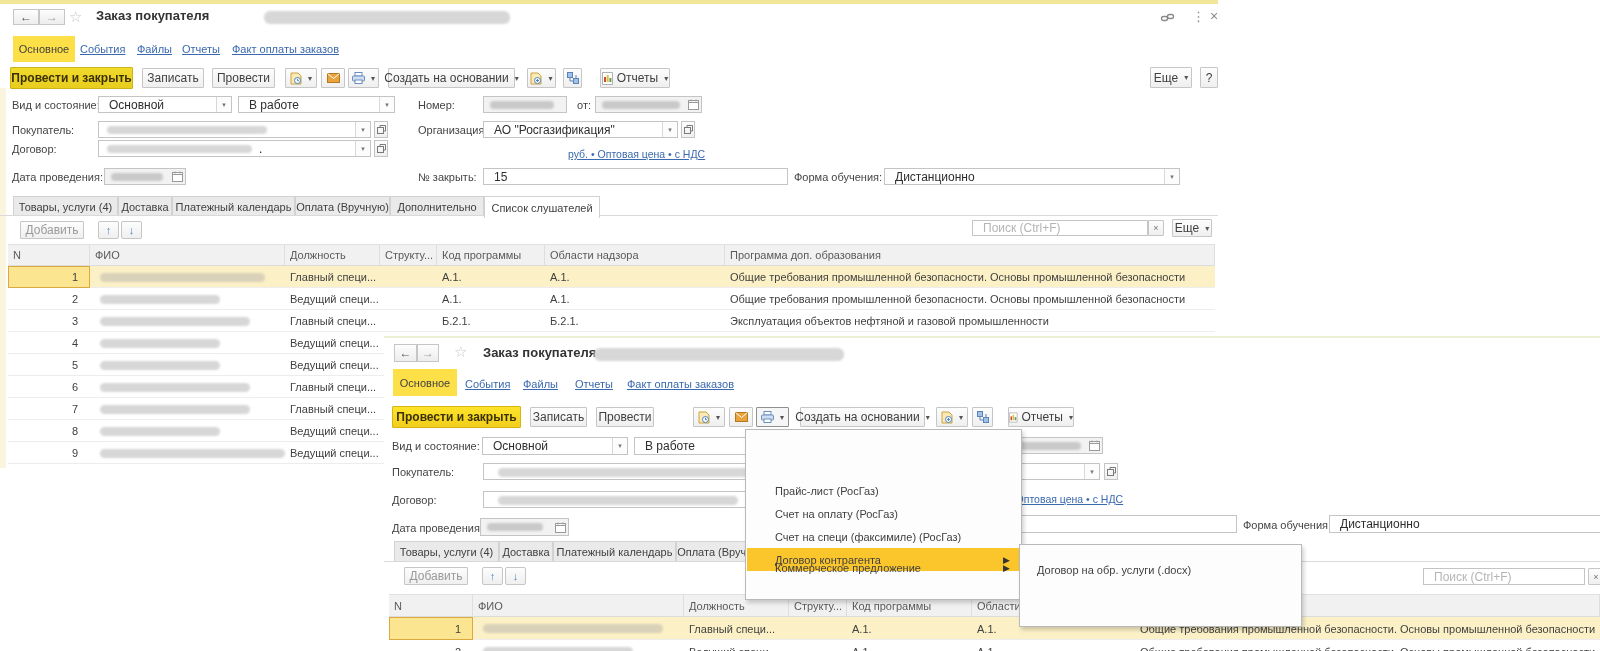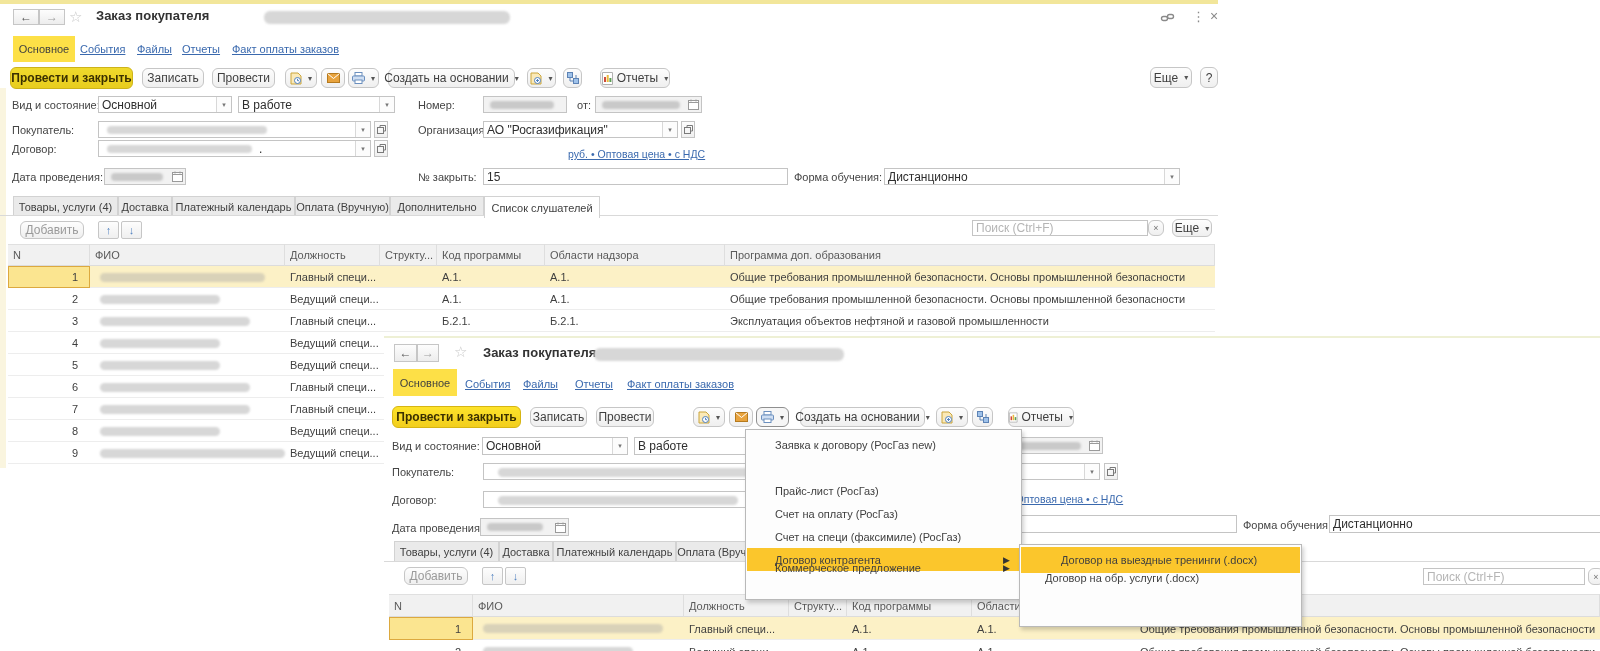--- a/index.html
+++ b/index.html
@@ -1,27 +1,27 @@
 <!DOCTYPE html>
 <html><head>
 <meta charset="utf-8">
 <style>
   html,body{margin:0;padding:0}
   body{width:1600px;height:651px;overflow:hidden;position:relative;background:#fff;
        font-family:"Liberation Sans",sans-serif;font-size:11px;color:#3f3f3f}
   .abs{position:absolute}
   .lbl{position:absolute;white-space:nowrap;color:#444}
   .btn{position:absolute;display:flex;align-items:center;justify-content:center;gap:4px;
-       background:linear-gradient(#fdfdfd,#efefef);border:1px solid #c6c6c6;border-radius:6px;
+       background:linear-gradient(#fdfdfd,#efefef);border:1px solid #c6c6c6;border-radius:1px;
        font-size:12px;color:#3f3f3f;box-sizing:border-box;white-space:nowrap}
   .btn .dda{font-size:8px;color:#555;margin-left:2px}
   .ybtn{background:linear-gradient(#fde32a,#f2ce1d);border:1px solid #d6b513;font-weight:bold;color:#3a3000}
   .ybtn.dim{background:linear-gradient(#f0da2c,#e8cd1e);border-color:#cdb31a}
   .inp{position:absolute;background:#fff;border:1px solid #c4c4c4;box-sizing:border-box;
-       display:flex;align-items:center;padding:0 3px;font-size:12px;color:#2e2e2e;white-space:nowrap;overflow:hidden}
+       display:flex;align-items:center;padding:0 10px;font-size:12px;color:#2e2e2e;white-space:nowrap;overflow:hidden}
   .inp.gray{background:#f2f2f2}
   .dd{position:absolute;right:0;top:0;bottom:0;width:14px;border-left:1px solid #d8d8d8;
       display:flex;align-items:center;justify-content:center;color:#777;font-size:7px;background:#fcfcfc}
   .blurbar{position:absolute;background:#d7d7d7;border-radius:6px;filter:blur(1.1px)}
   .link{position:absolute;color:#3a69ae;text-decoration:underline;white-space:nowrap;cursor:pointer;font-size:10.5px}
   .navtab-active{position:absolute;background:#fde047;display:flex;align-items:center;justify-content:center;color:#3f3f3f}
   .navlink{position:absolute;color:#3a69ae;text-decoration:underline;white-space:nowrap}
   .tabcell{position:absolute;background:#eaeaea;border:1px solid #d2d2d2;border-bottom:none;box-sizing:border-box;
            display:flex;align-items:center;justify-content:center;color:#3f3f3f;white-space:nowrap;overflow:hidden}
   .tabcell.active{background:#fff;z-index:3}
@@ -481,25 +481,23 @@
       <div class="grow" style="left:389px;top:640px;width:1211px;height:23px"></div>
       <div class="gcell num" style="left:389px;top:640px;width:84px;height:23px">2</div>
       <span class="blurbar" style="left:483px;top:647px;width:150px;height:9px;"></span>
       <div class="gcell" style="left:684px;top:640px;width:105px;height:23px">Ведущий специ...</div>
       <div class="gcell" style="left:847px;top:640px;width:125px;height:23px">А.1.</div>
       <div class="gcell" style="left:972px;top:640px;width:163px;height:23px">А.1.</div>
       <div class="gcell" style="left:1135px;top:640px;width:465px;height:23px">Общие требования промышленной безопасности. Основы промышленной безопасности</div>
     </div>
 
   <div class="menu" style="left:745px;top:429px;width:275px;height:169px" id="print-menu">
-      <div class="mitem" style="top:3px;height:23px">Заявка к договору (РосГаз new)</div>
       <div class="mitem" style="top:49px;height:23px">Прайс-лист (РосГаз)</div>
       <div class="mitem" style="top:72px;height:23px">Счет на оплату (РосГаз)</div>
       <div class="mitem" style="top:95px;height:23px">Счет на специ (факсимиле) (РосГаз)</div>
       <div class="mitem hl" style="top:118px;height:23px">Договор контрагента<span class="arr">▶</span></div>
       <div class="mitem" style="top:126px;height:23px">Коммерческое предложение<span class="arr">▶</span></div>
     </div>
 
   <div class="menu" style="left:1019px;top:544px;width:281px;height:81px" id="print-submenu">
-      <div class="mitem hl" style="top:2px;height:26px;padding-left:40px">Договор на выездные тренинги (.docx)</div>
-      <div class="mitem" style="top:20px;height:26px;padding-left:24px">Договор на обр. услуги (.docx)</div>
+      <div class="mitem" style="top:12px;height:26px;padding-left:16px">Договор на обр. услуги (.docx)</div>
     </div>
 </div>
 
 </body></html>

